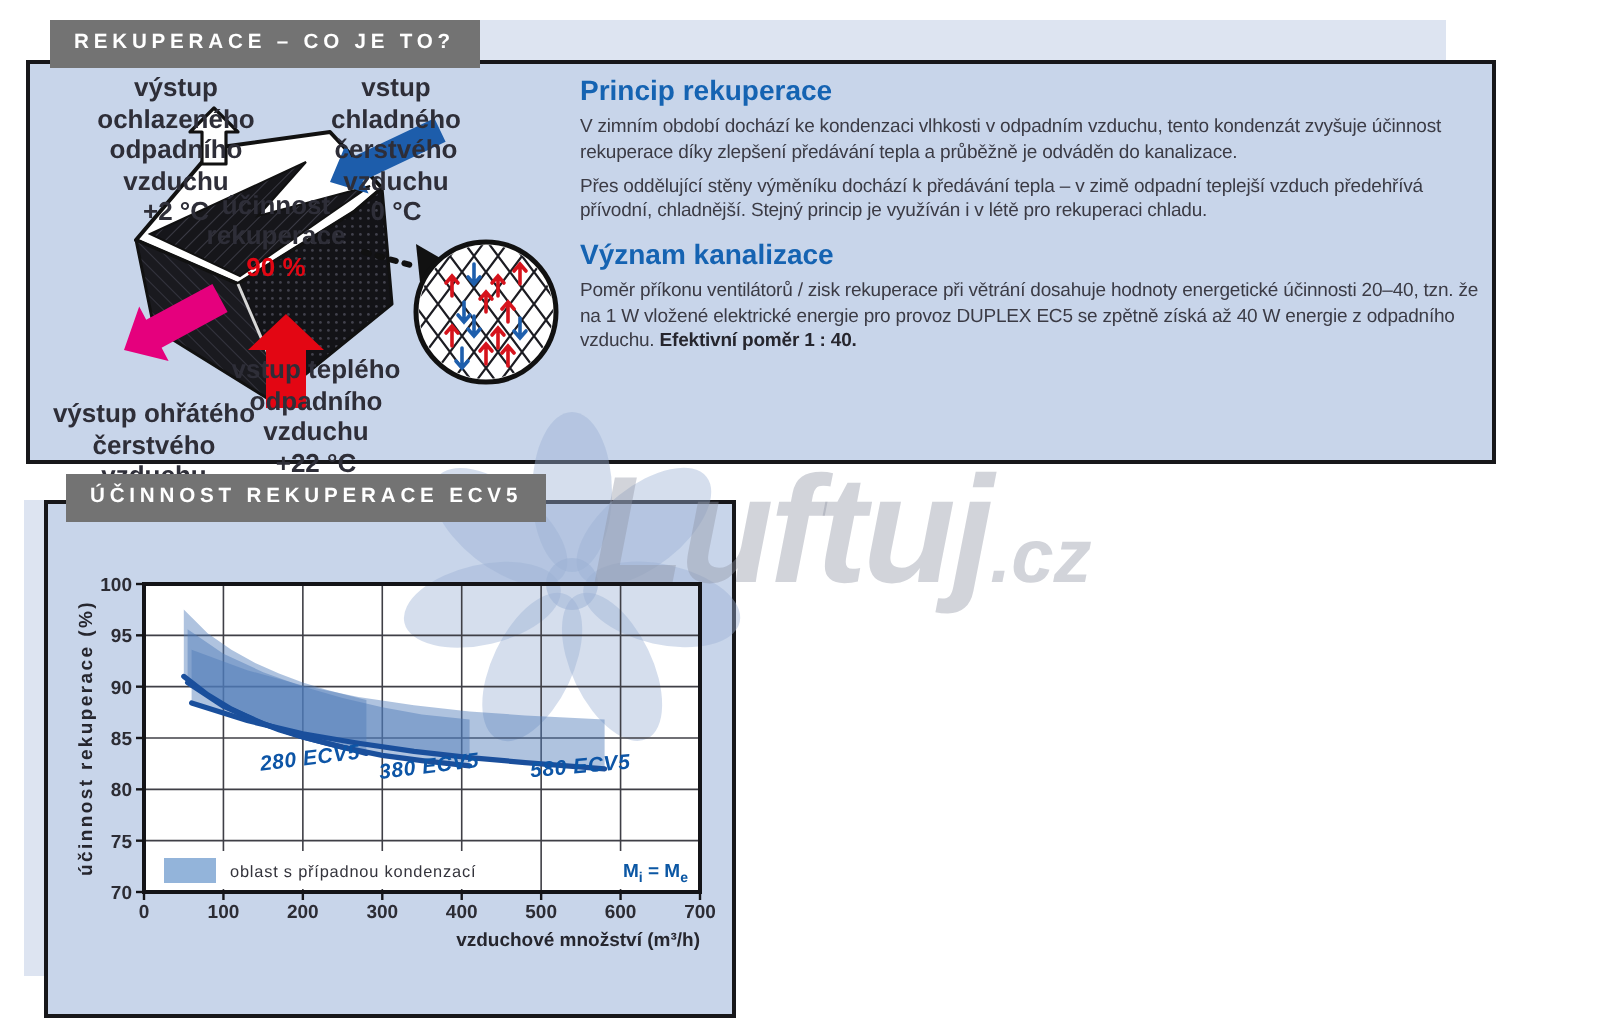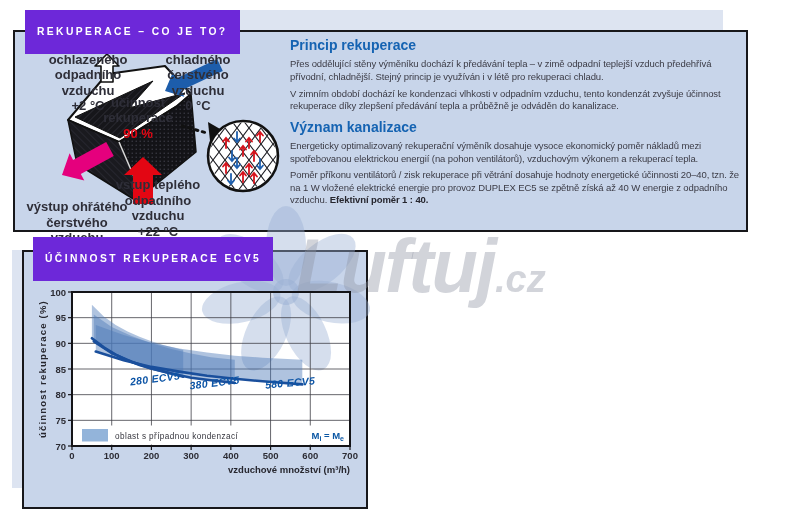--- a/index.html
+++ b/index.html
@@ -1,21 +1,21 @@
 <!DOCTYPE html>
 <html><head>
 <meta charset="utf-8">
 <style>
   html,body{margin:0;padding:0;background:#fff;}
   #page{position:relative;width:800px;height:516px;background:#ffffff;overflow:hidden;
         font-family:"Liberation Sans",sans-serif;}
   .strip{position:absolute;background:#dde4f1;z-index:1;}
   .panel{position:absolute;background:#c8d5ea;border:2px solid #17171a;box-sizing:border-box;z-index:1;}
-  .black-title{position:absolute;background:#6d28d9;color:#fff;font-weight:700;font-size:10.3px;
-        letter-spacing:2.4px;line-height:20px;height:20px;padding:12px 12px;white-space:nowrap;z-index:5;}
+  .black-title{position:absolute;background:#737373;color:#fff;font-weight:700;font-size:10.3px;
+        letter-spacing:2.4px;line-height:20px;height:20px;padding:2px 12px;white-space:nowrap;z-index:5;}
   .layer{position:absolute;z-index:4;}
   
   .dlabel{position:absolute;font-size:13px;font-weight:700;color:#2e2e38;text-align:center;
         line-height:1.2;white-space:pre-line;z-index:4;}
   .dlabel .red{color:#e30613;}
   
   #copy{position:absolute;left:290px;top:34px;width:458px;z-index:4;color:#3b3b45;
         font-size:9.5px;line-height:1.32;letter-spacing:-0.1px;}
   #copy h3{margin:2px 0 4px 0;font-size:14px;color:#1563b2;letter-spacing:0;}
   #copy h3.second{margin-top:5px;}
@@ -166,24 +166,23 @@
   </div>
   <div class="dlabel" style="left:23px;top:174px;width:108px;margin-top:25px;">výstup ohřátého
 čerstvého vzduchu
 +20 °C</div>
   <div class="dlabel" style="left:104px;top:177px;width:108px;">vstup teplého
 odpadního vzduchu
 +22 °C</div>
 
   <div id="copy">
     <h3>Princip rekuperace</h3>
+    <p>V zimním období dochází ke kondenzaci vlhkosti v odpadním vzduchu, tento kondenzát zvyšuje účinnost rekuperace díky zlepšení předávání tepla a průběžně je odváděn do kanalizace.</p>
     <p>Přes oddělující stěny výměníku dochází k předávání tepla – v zimě odpadní teplejší vzduch předehřívá přívodní, chladnější. Stejný princip je využíván i v létě pro rekuperaci chladu.</p>
-    <p>V zimním období dochází ke kondenzaci vlhkosti v odpadním vzduchu, tento kondenzát zvyšuje účinnost rekuperace díky zlepšení předávání tepla a průběžně je odváděn do kanalizace.</p>
     <h3 class="second">Význam kanalizace</h3>
-    <p>Energeticky optimalizovaný rekuperační výměník dosahuje vysoce ekonomický poměr nákladů mezi spotřebovanou elektrickou energií (na pohon ventilátorů), vzduchovým výkonem a rekuperací tepla.</p>
     <p><span>Poměr příkonu ventilátorů / zisk rekuperace při větrání dosahuje hodnoty energetické účinnosti 20–40, tzn. že na 1 W vložené elektrické energie pro provoz DUPLEX EC5 se zpětně získá až 40 W energie z odpadního vzduchu.</span><span class="bold"> Efektivní poměr 1 : 40.</span></p>
   </div>
 
   <div class="panel" style="left:22px;top:250px;width:346px;height:259px;"></div>
   <div class="black-title" style="left:33px;top:237px;">ÚČINNOST REKUPERACE ECV5</div>
 
   <div id="plotbg"></div>
   <svg class="layer" id="chart-svg" style="left:30px;top:280px;" width="340" height="230" viewBox="30 280 340 230">
       <line x1="72" y1="292" x2="72" y2="446" stroke="#3f3f46" stroke-width="0.8"></line>
       <line x1="111.71428571428572" y1="292" x2="111.71428571428572" y2="446" stroke="#3f3f46" stroke-width="0.8"></line>

